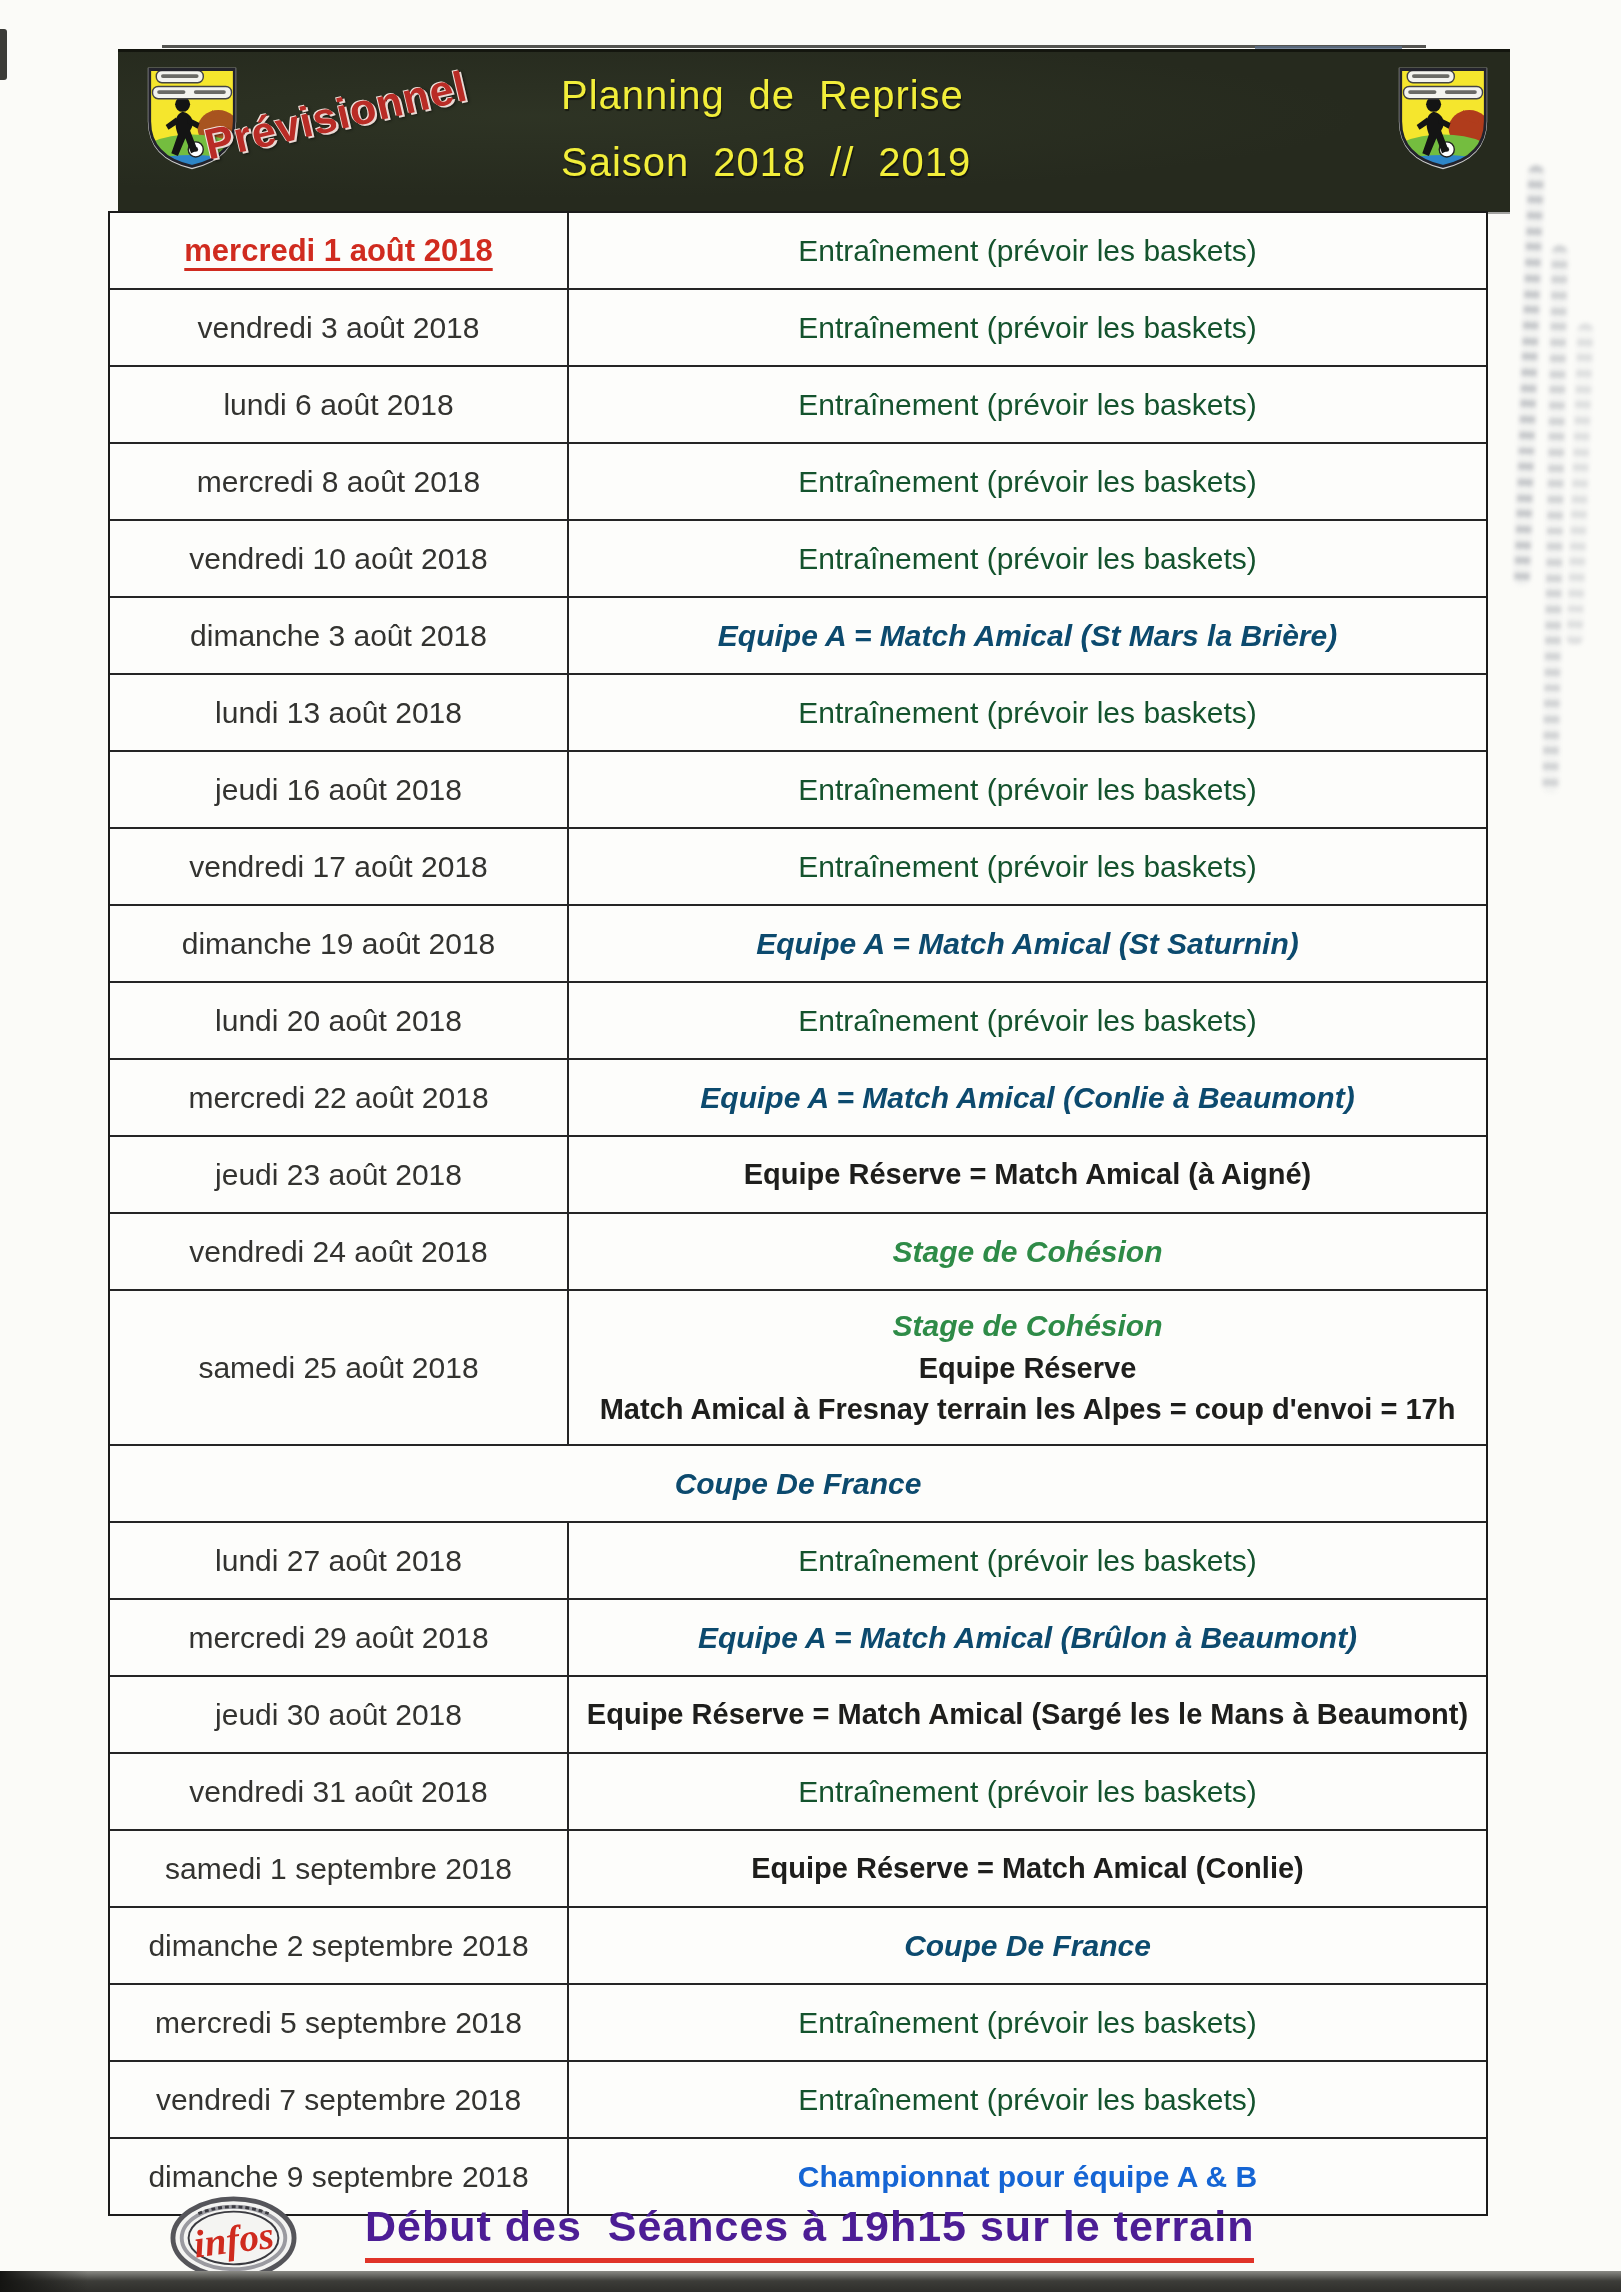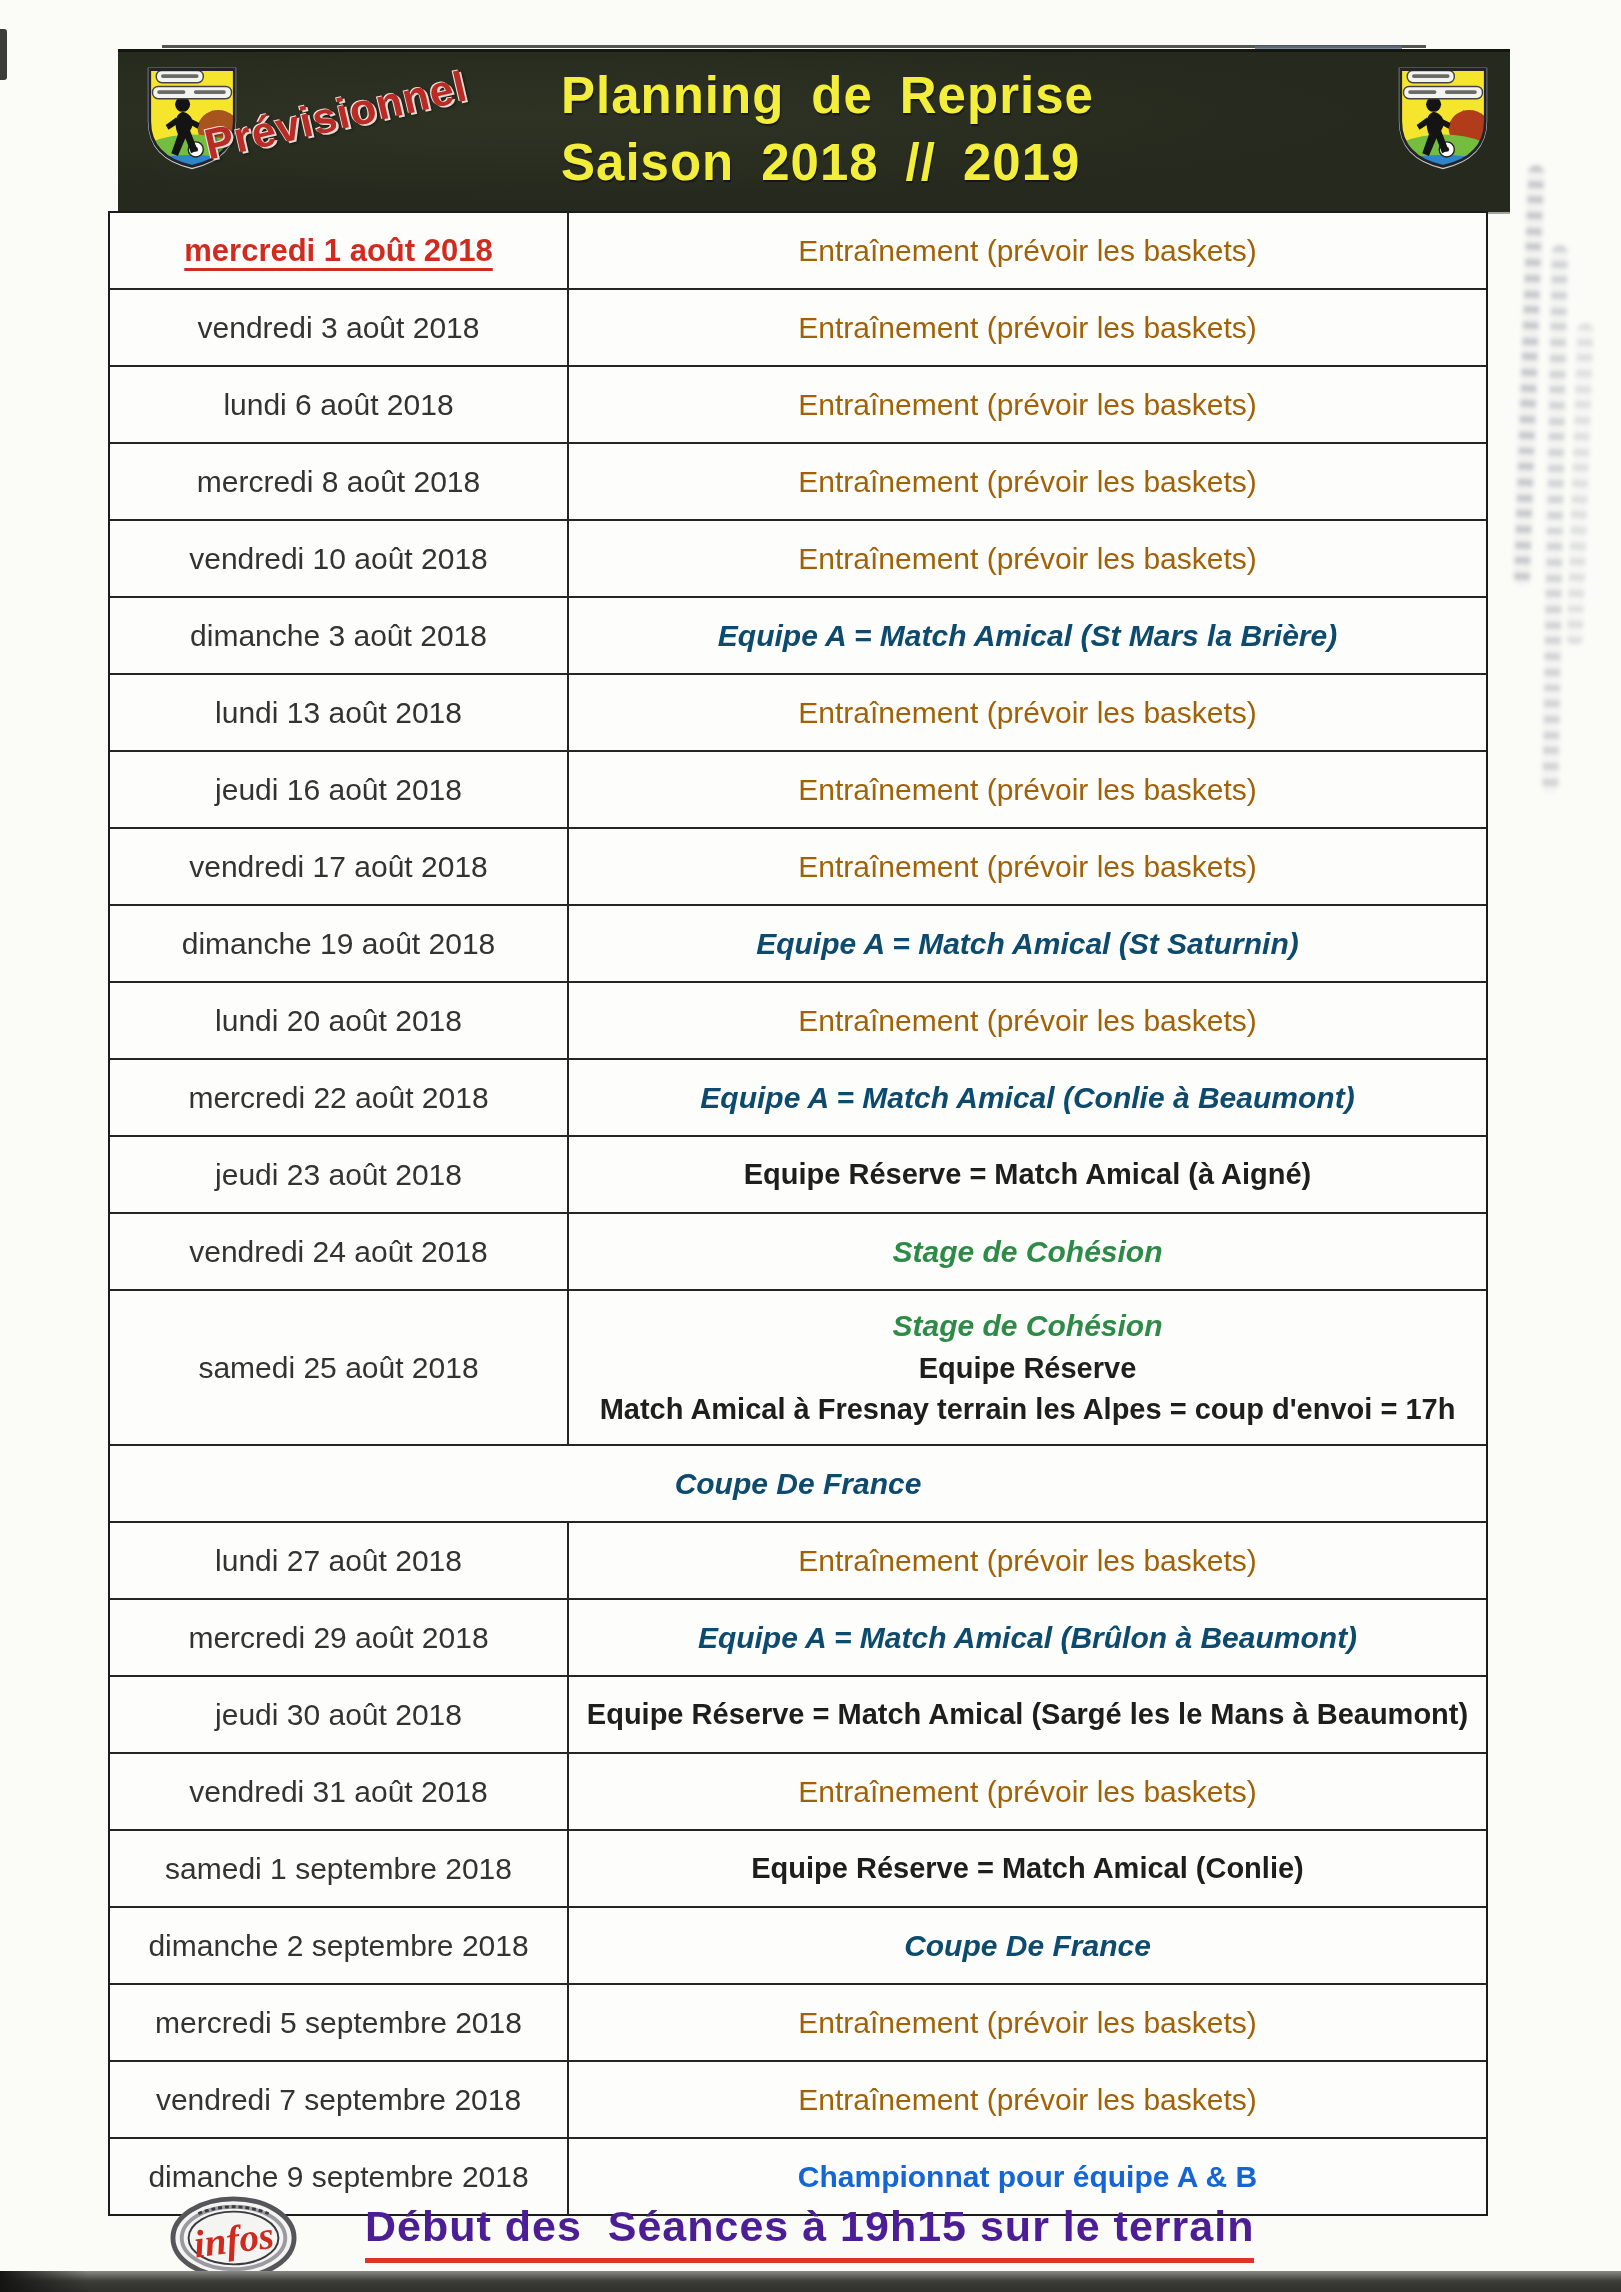--- a/index.html
+++ b/index.html
@@ -22,21 +22,21 @@
   .crest-right{right:19.6px;}
   .previsionnel{
     position:absolute; left:84px; top:39px;
     transform:rotate(-13deg);
     font-size:43px; font-weight:bold; letter-spacing:1px;
     color:#b92c26;
     text-shadow:2px 2px 0 #e9d9d4, -1px -1px 0 #f2e4df, 2.9px 2.9px 2.9px rgba(0,0,0,.55);
   }
   .titles{position:absolute; left:443px; top:9.8px;}
   .title-line{
-    font-size:51px; font-weight:bold; color:#f2ee3a;
+    font-size:40px; font-weight:normal; color:#f2ee3a;
     letter-spacing:1px; word-spacing:11.8px; line-height:67px;
     text-shadow:1px 2px 1px rgba(0,0,0,.5);
     white-space:pre;
   }
   
   .schedule{
     position:absolute; left:108px; top:211px; width:1380px;
     border:2.9px solid #1b1b1b; box-sizing:border-box;
     background:#fdfdfb;
   }
@@ -46,21 +46,21 @@
   .date-cell{
     width:459px; flex:0 0 459px; border-right:2px solid #252525;
     display:flex; align-items:center; justify-content:center;
     font-size:30px; color:#333330; box-sizing:border-box;
   }
   .event-cell{
     flex:1 1 auto; display:flex; flex-direction:column;
     align-items:center; justify-content:center; gap:8.8px;
     text-align:center; padding:0 5.9px;
   }
-  .line{font-size:30px; color:#a16207; white-space:nowrap;}
+  .line{font-size:30px; color:#14532d; white-space:nowrap;}
   .line.bold{font-weight:bold; color:#1e1e1c; font-size:29px;}
   .line.blue{font-weight:bold; font-style:italic; color:#0c4a6e;}
   .line.blue-upright{font-weight:bold; color:#1565d4;}
   .line.green{font-weight:bold; font-style:italic; color:#2e8b47;}
   .date-cell.red-underline{
     color:#d02b1f; font-weight:bold; text-decoration:underline;
     text-underline-offset:6.9px; text-decoration-thickness:2.9px; font-size:31px;
   }
   
   .footer{position:absolute; left:0; top:2188px; width:1621px; height:84px;}

